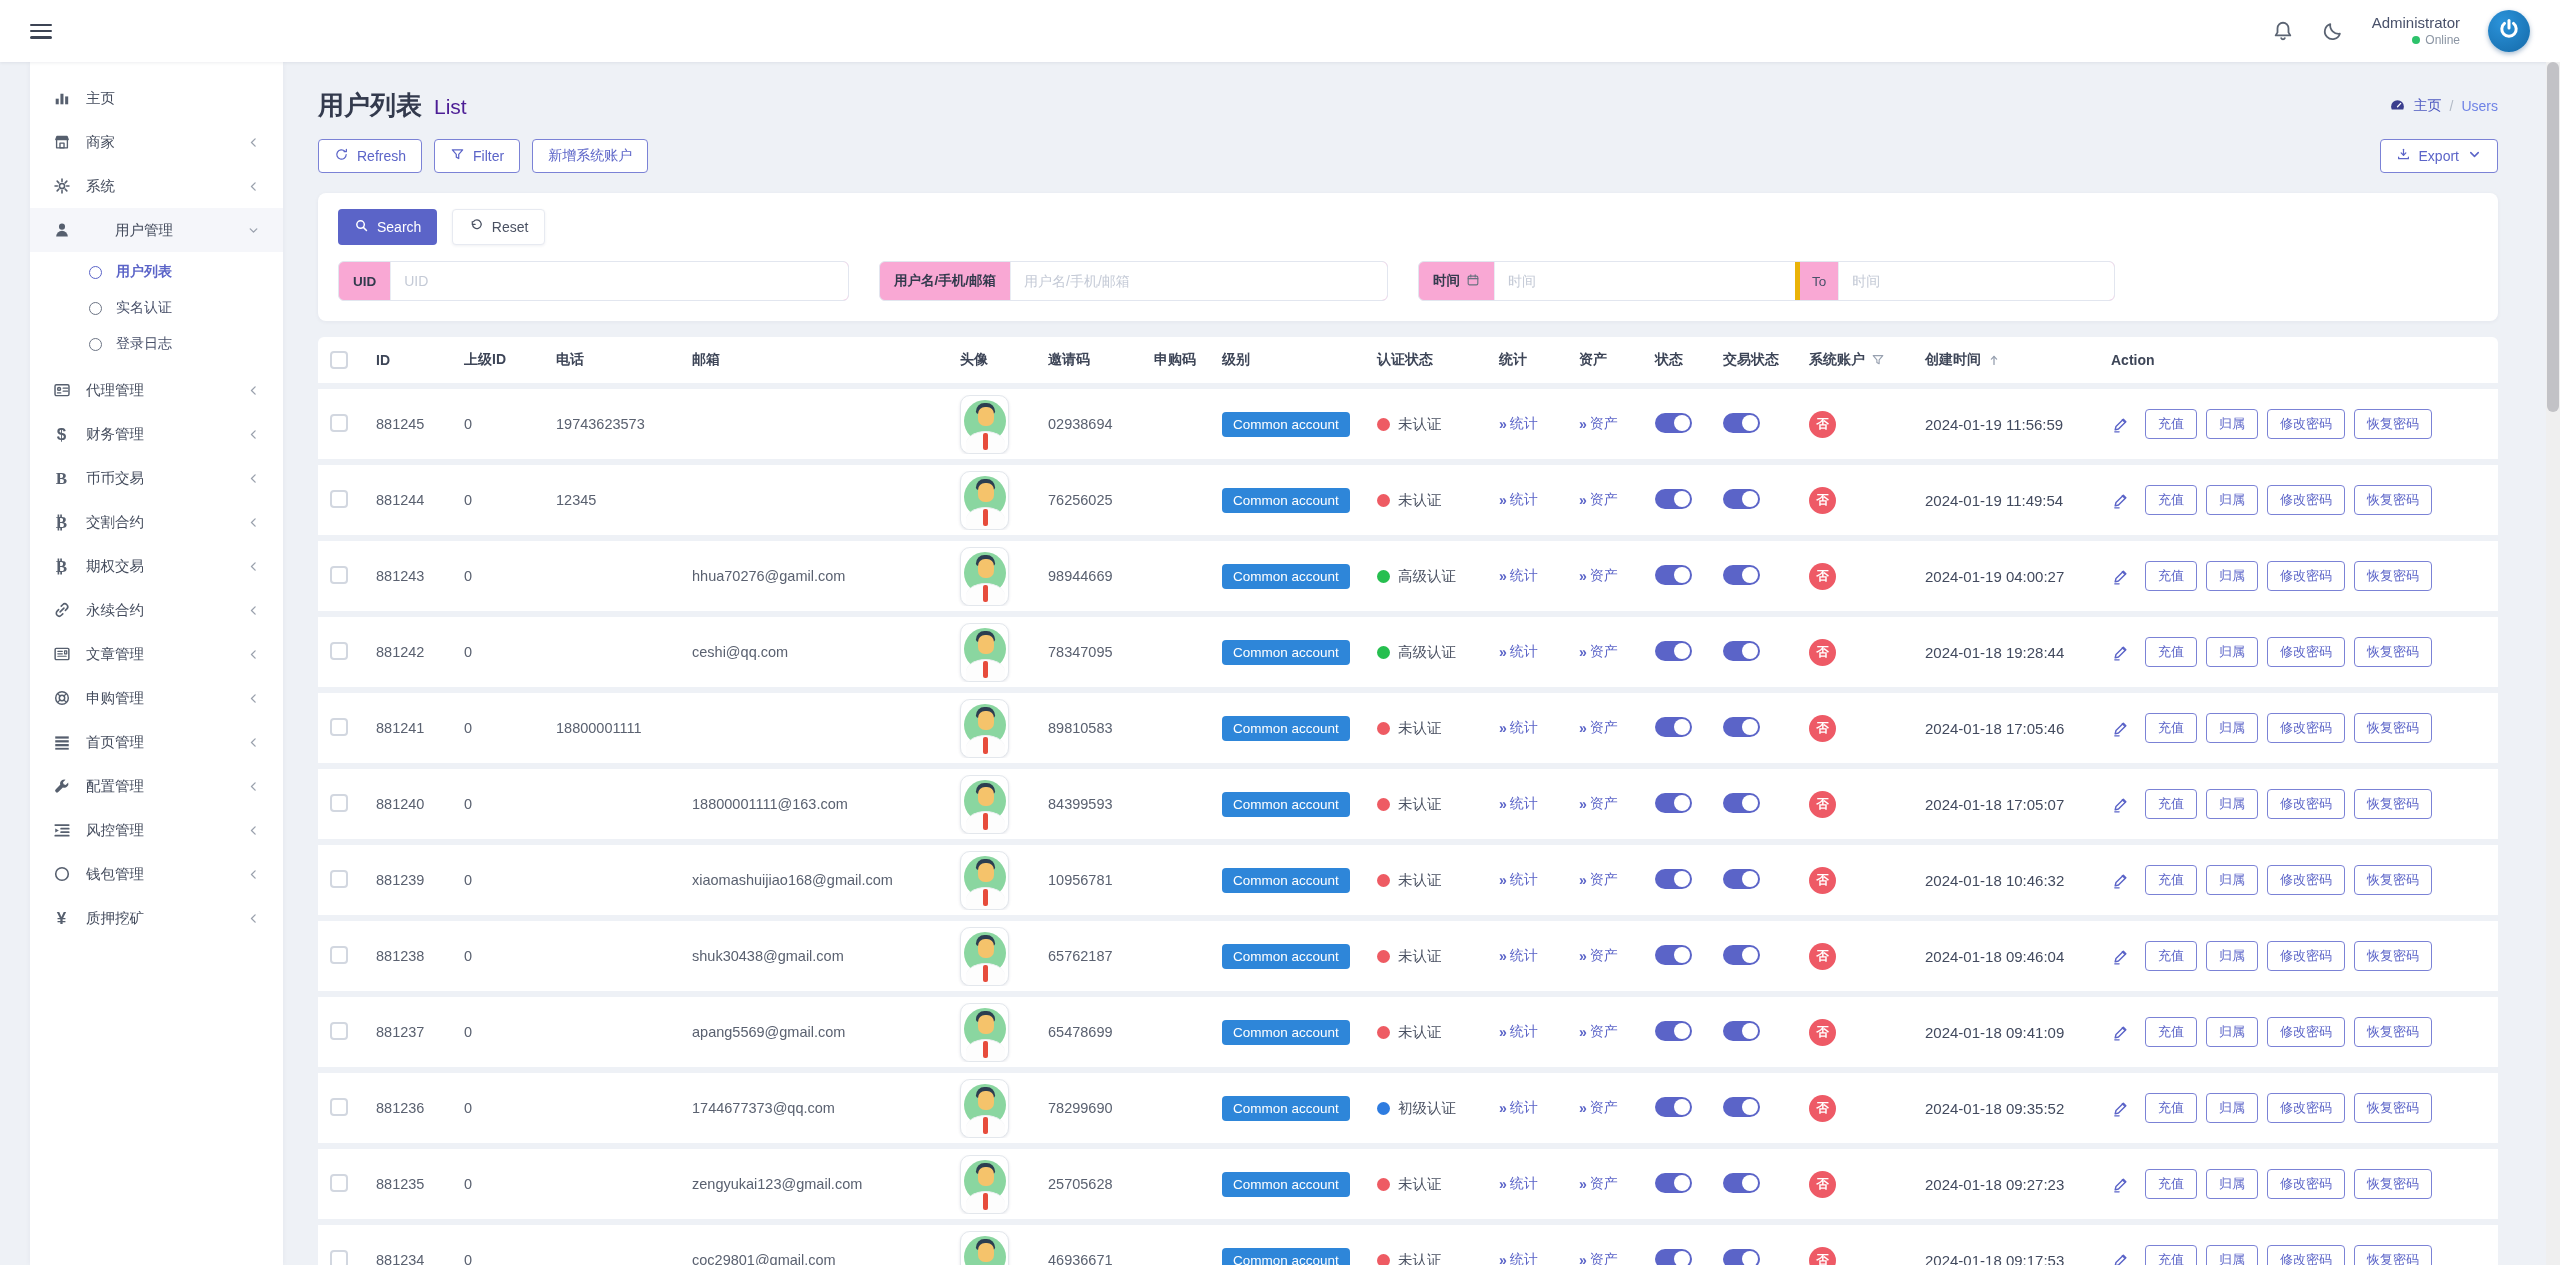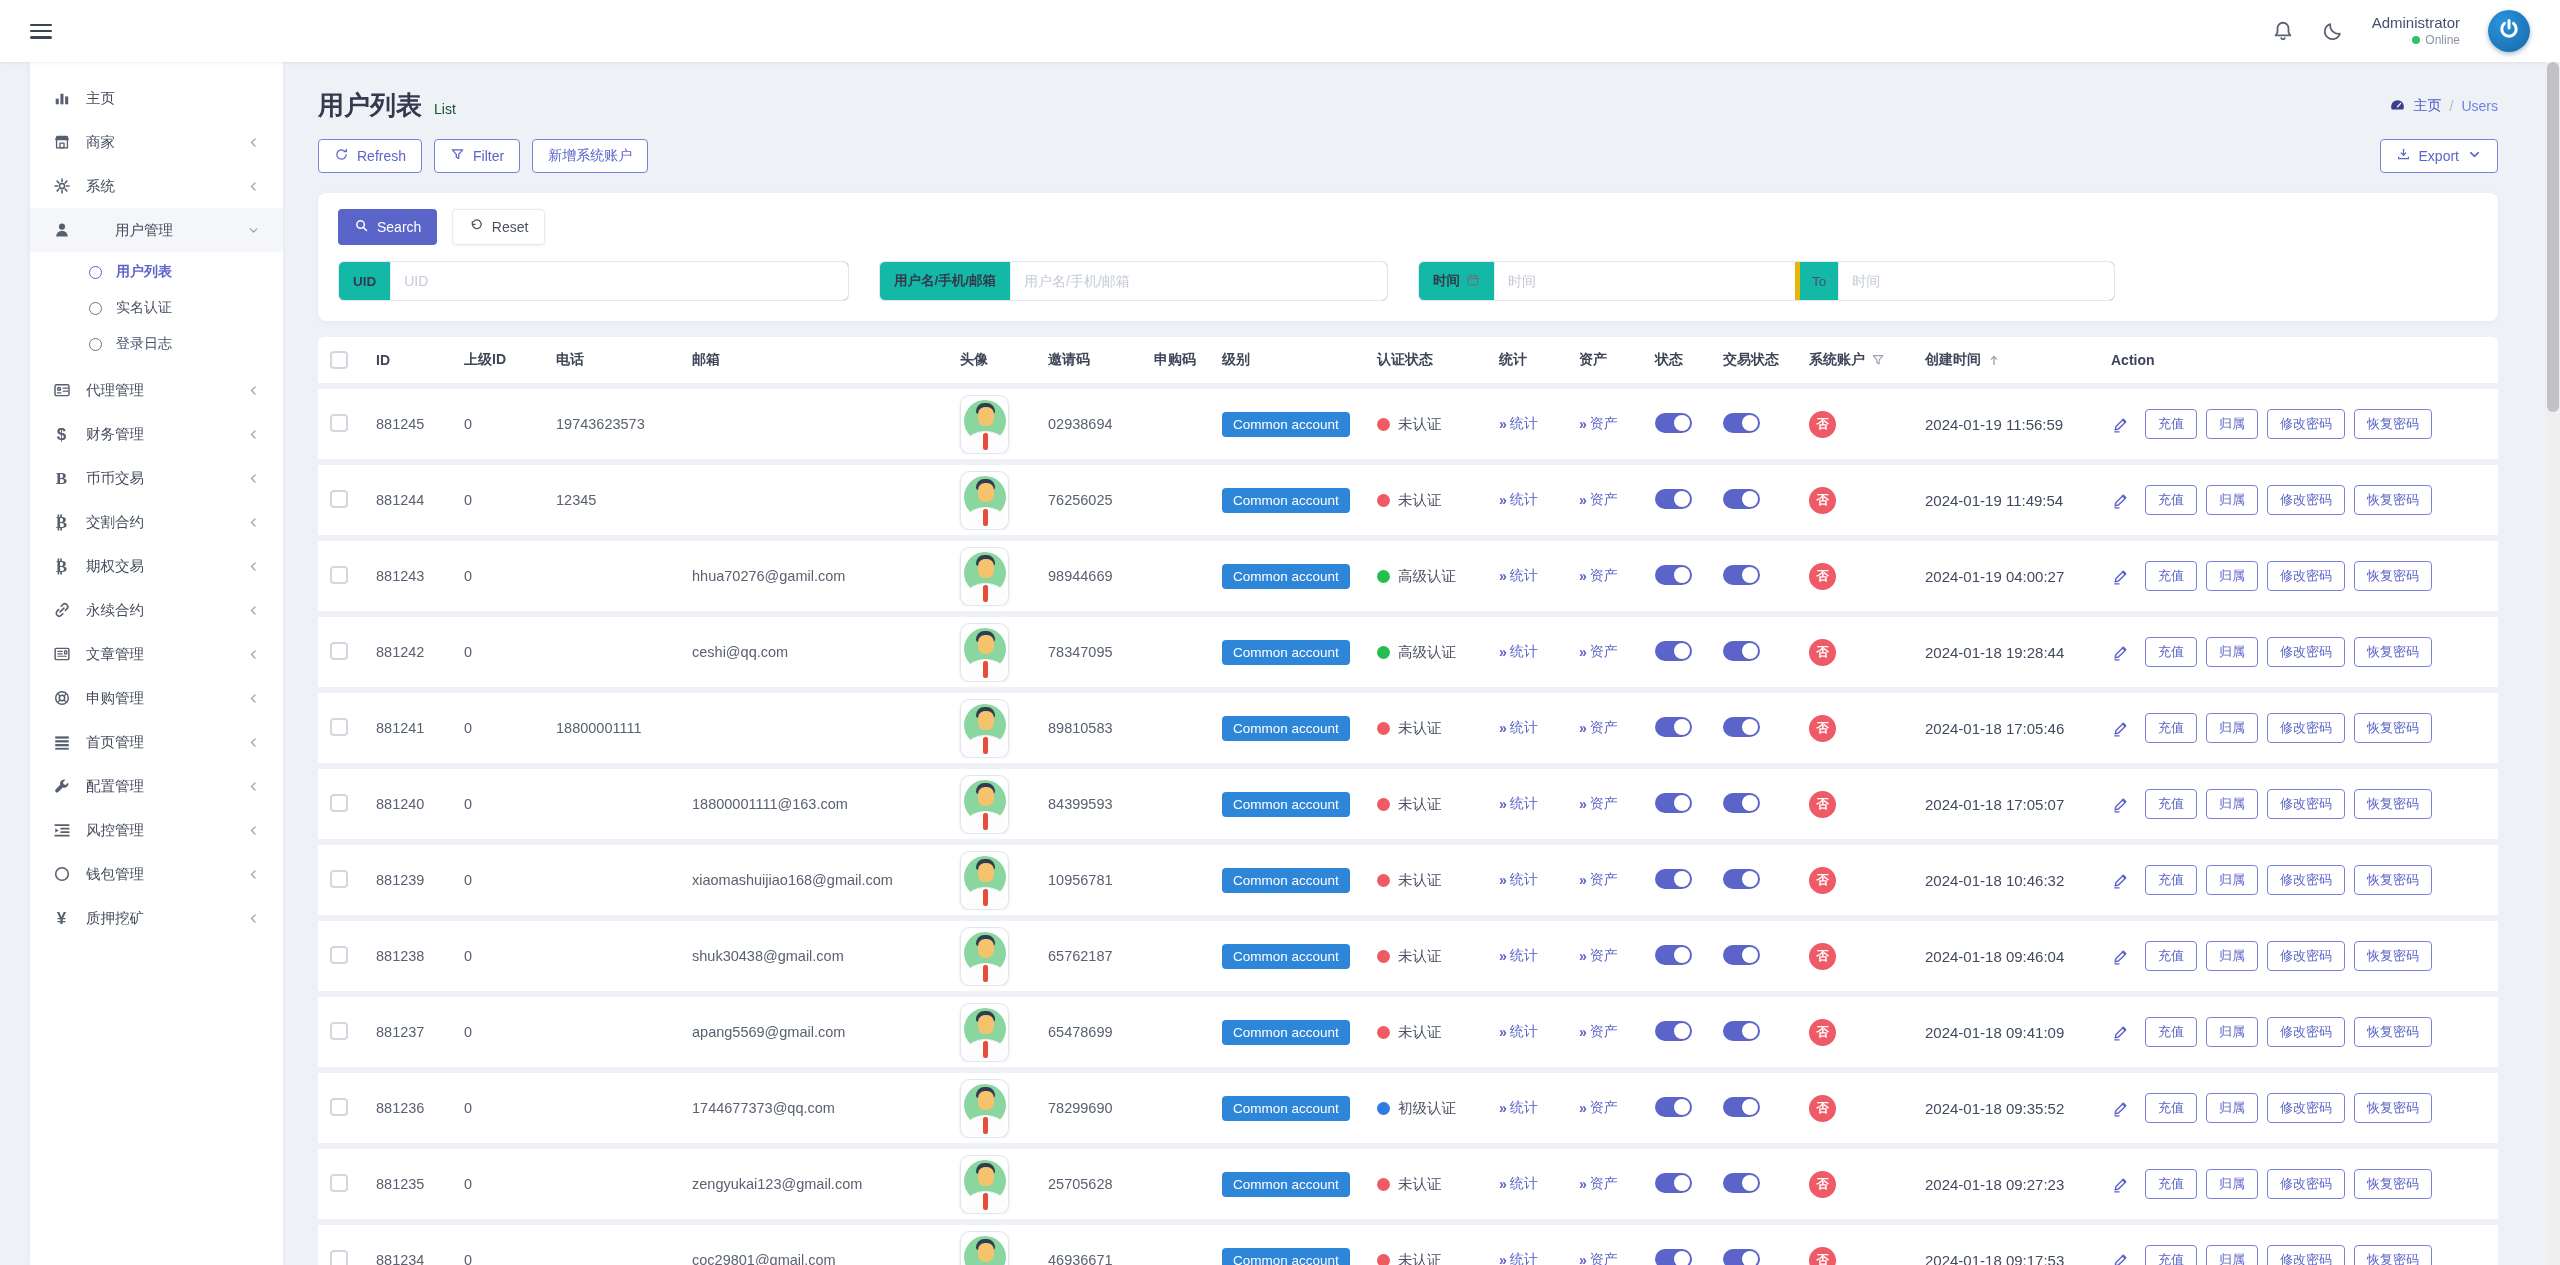--- a/index.html
+++ b/index.html
@@ -52,21 +52,21 @@
   .ring{width:13px;height:13px;border-radius:50%;border:1.6px solid #6d7585;display:inline-block;}
   .submenu-item span.slabel{font-size:14px;color:#49516a;margin-left:14px;}
   .submenu-item.active .ring{border-color:var(--indigo);}
   .submenu-item.active span.slabel{color:var(--indigo);font-weight:bold;}
 
   
   .main{position:absolute;left:318px;top:62px;width:2180px;}
   .page-head{display:flex;align-items:center;justify-content:space-between;margin-top:26px;}
   .title-wrap{display:flex;align-items:baseline;gap:12px;}
   .page-title{font-size:26px;font-weight:bold;color:#333a4d;}
-  .page-subtitle{font-size:14px;color:#14532d;}
+  .page-subtitle{font-size:21px;color:#4c1d95;}
   .breadcrumb{display:flex;align-items:center;gap:8px;font-size:14px;}
   .bc-ico{color:#3b3e8e;width:17px;height:17px;}
   .bc-ico svg{width:17px;height:17px;}
   .bc-home{color:#4d58c0;cursor:pointer;}
   .bc-sep{color:#b2bac6;}
   .bc-cur{color:#6e82e6;}
 
   .toolbar{display:flex;align-items:flex-end;margin-top:16px;}
   .btn-outline{display:flex;align-items:center;gap:8px;height:34px;padding:0 15px;border:1px solid #7b82d6;border-radius:4px;
                background:#fff;color:var(--indigo);font-size:14px;cursor:pointer;margin-right:12px;}
@@ -74,21 +74,21 @@
   .btn-export{margin-left:auto;margin-right:0;}
 
   .search-card{margin-top:20px;background:#fff;border-radius:8px;padding:16px 20px 20px;box-shadow:0 1px 4px rgba(30,40,80,.05);}
   .btn-primary{display:inline-flex;align-items:center;gap:8px;height:36px;padding:0 16px;background:var(--indigo);color:#fff;
                border:none;border-radius:4px;font-size:14px;cursor:pointer;}
   .btn-primary svg{width:15px;height:15px;}
   .btn-plain{display:inline-flex;align-items:center;gap:8px;height:36px;padding:0 16px;background:#fff;color:#4a5162;
              border:1px solid #e7eaf1;border-radius:4px;font-size:14px;cursor:pointer;margin-left:10px;box-shadow:0 1px 3px rgba(30,40,80,.07);}
   .btn-plain svg{width:15px;height:15px;}
   .fields{display:flex;align-items:center;margin-top:16px;gap:30px;}
-  .fgroup{display:flex;align-items:stretch;height:40px;border:1px solid #e2e6ef;border-radius:6px;background:#14b8a6;overflow:hidden;}
+  .fgroup{display:flex;align-items:stretch;height:40px;border:1px solid #e2e6ef;border-radius:6px;background:#f9a8d4;overflow:hidden;}
   .flabel{display:flex;align-items:center;gap:6px;padding:0 14px;font-size:13.5px;font-weight:bold;color:#333a4d;
           border-right:1px solid #e9ecf3;white-space:nowrap;}
   .flabel svg{width:14px;height:14px;color:#6a7280;}
   .fgroup input{border:none;outline:none;font-size:14px;color:#49516a;padding:0 13px;font-family:inherit;min-width:0;}
   .fgroup input::placeholder{color:#c4cad6;}
   .f-uid{width:511px;}
   .f-user{width:509px;}
   .f-time{width:697px;}
   .f-uid input,.f-user input{flex:1;}
   .f-time .t1{width:300px;}

